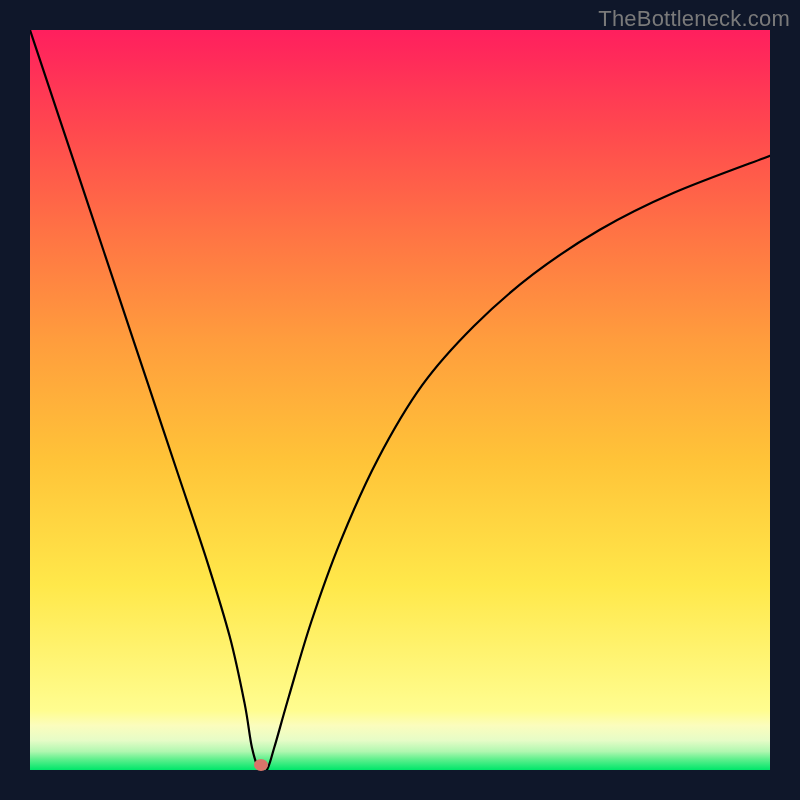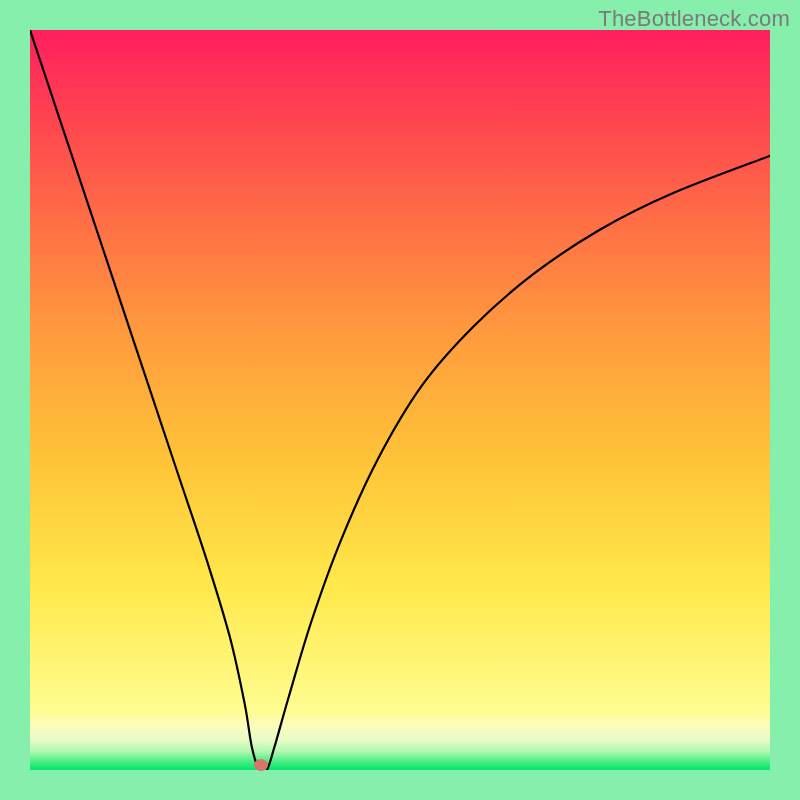--- a/index.html
+++ b/index.html
@@ -8,21 +8,21 @@
     width: 800px;
     height: 800px;
     background: #000;
     overflow: hidden;
     font-family: Arial, Helvetica, sans-serif;
   }
   .frame {
     position: relative;
     width: 800px;
     height: 800px;
-    background: #86efac;
+    background: #0f172a;
   }
   .plot {
     position: absolute;
     left: 30px;
     top: 30px;
     width: 740px;
     height: 740px;
     background: linear-gradient(to top,
       #00e66a 0%,
       #63f08f 1.5%,

